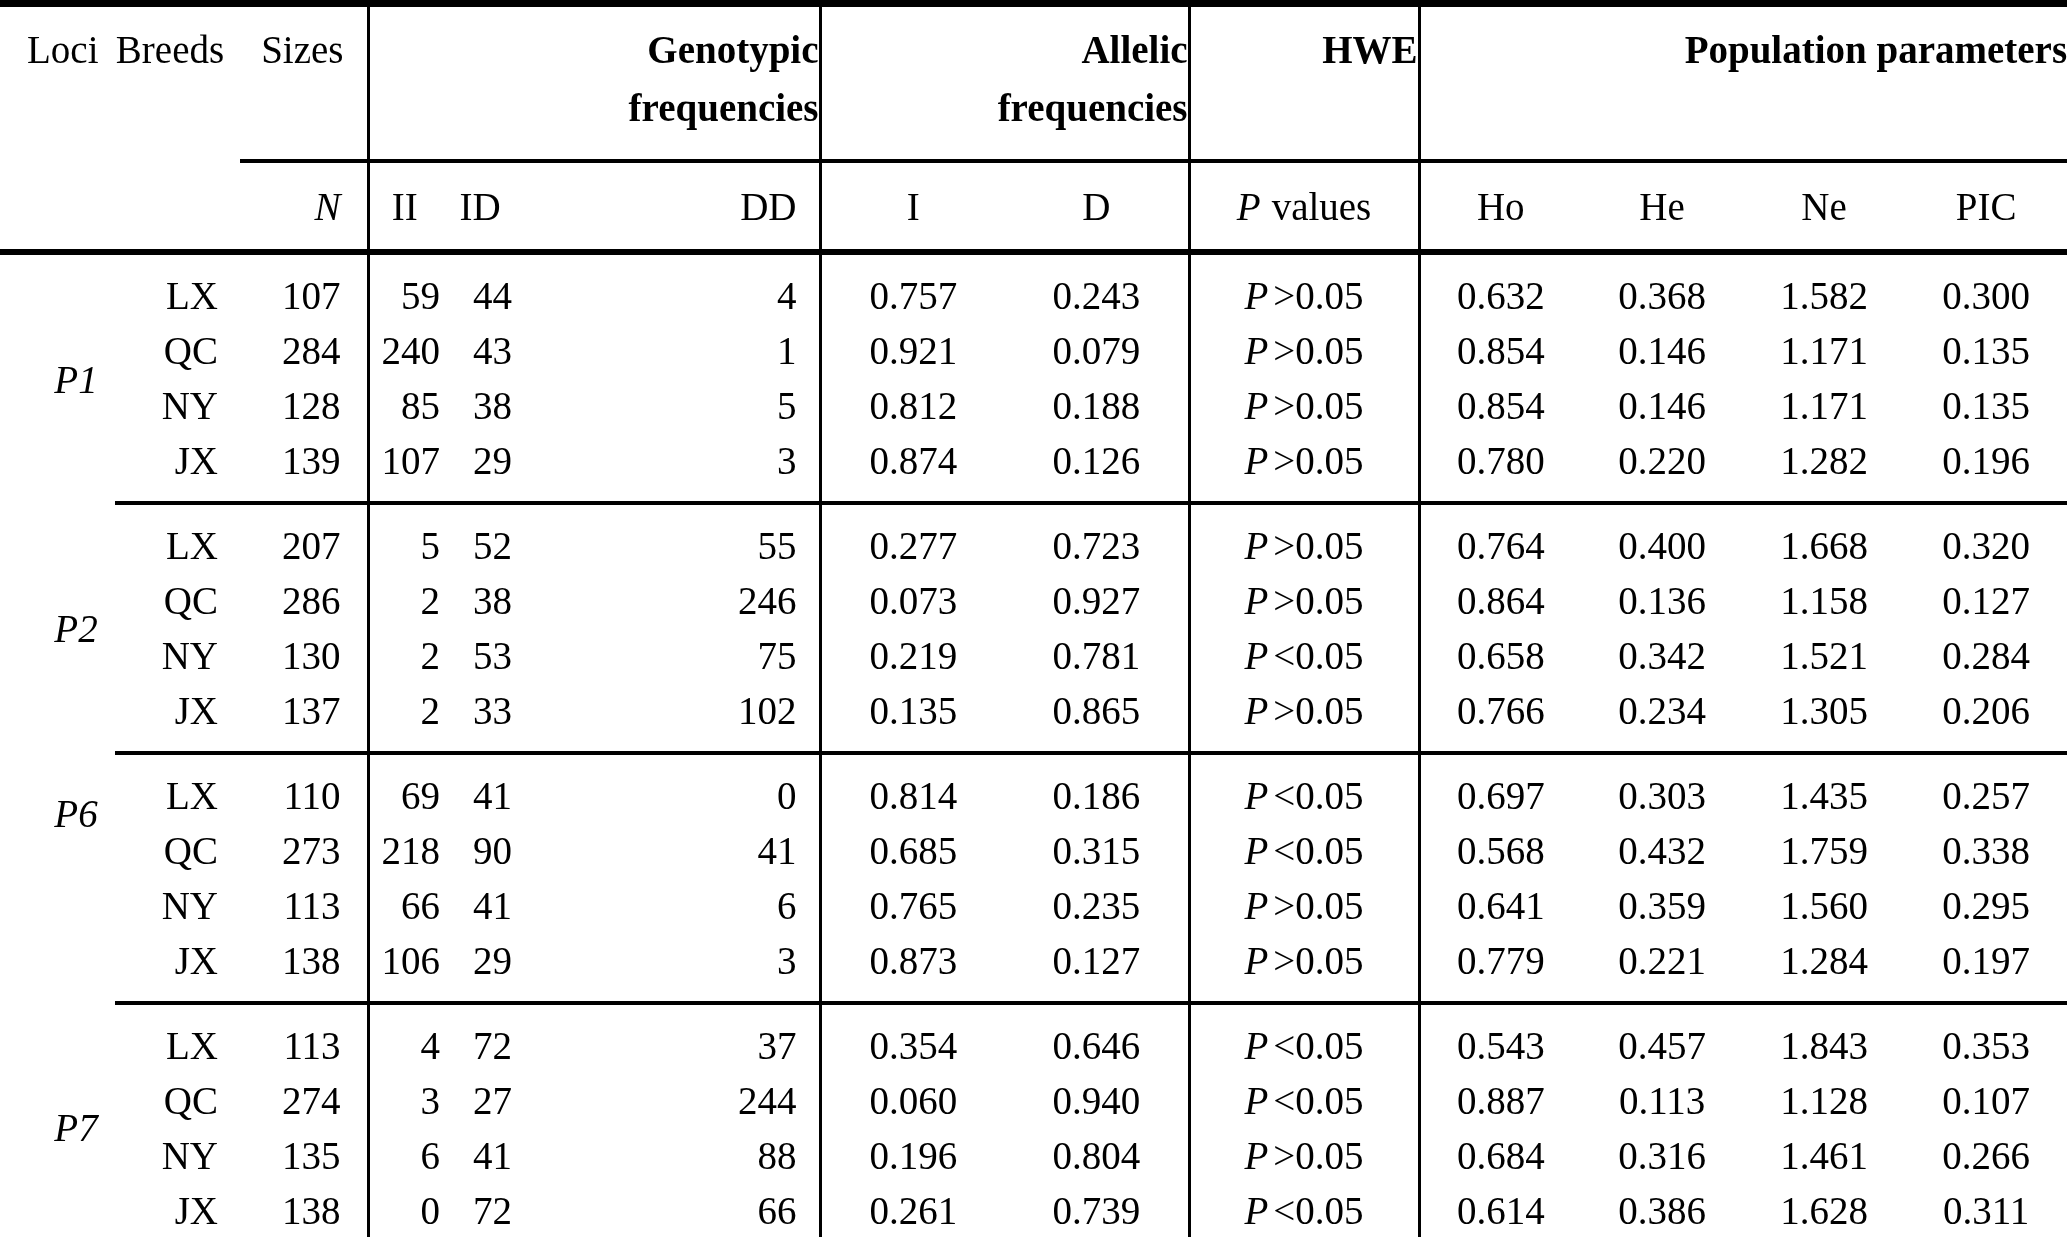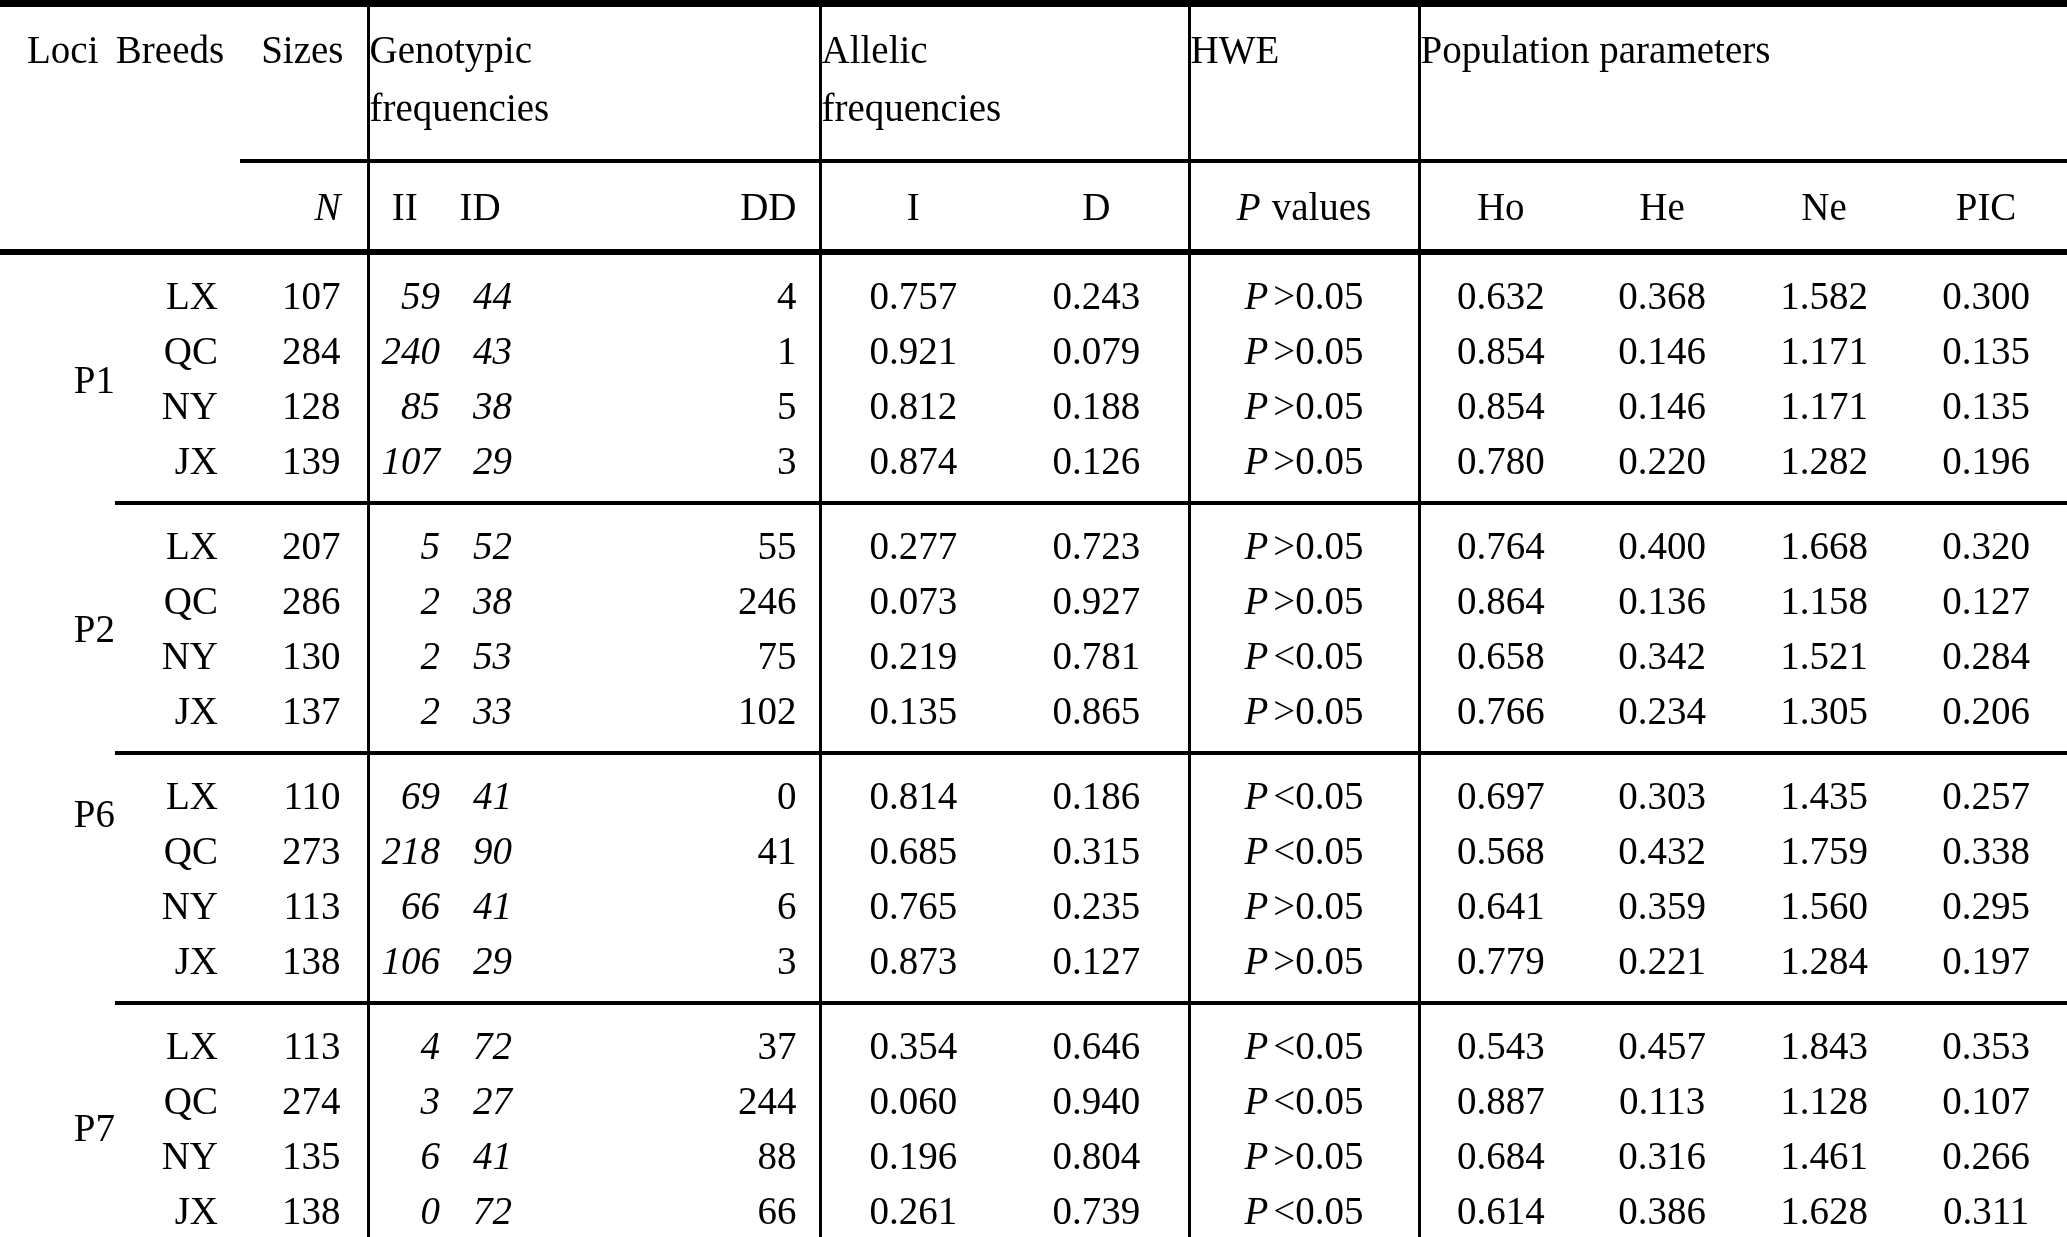--- a/index.html
+++ b/index.html
@@ -41,38 +41,38 @@
     border-bottom: 6px solid #000000; 
   }
   .cline { border-bottom: 4px solid #000000; } 
   .vr    { border-right: 3px solid #000000; }  
   .italic { font-style: italic; }
   .pv-i  { font-style: italic; margin-right: 11px; }
 
   .h-loci   { text-align: left;  padding-left: 27px; }
   .h-breeds { text-align: center; padding-right: 15px; }
   .h-sizes  { text-align: right; padding-right: 23px; }
-  .h-center { text-align: left; }
+  .h-center { text-align: right; font-weight: bold; }
 
   .sh-n  { text-align: right; padding-right: 26px; }
   .sh-ii, .sh-id { text-align: center; padding-right: 8px; }
   .sh-dd { text-align: right; padding-right: 22px; }
   .sh-c  { text-align: center; }
 
   
   tbody td { height: 55px; line-height: 55px; }
   .row-first { padding-top: 13px; }
   .row-last  { padding-bottom: 13px; }
   .sep { border-top: 4px solid #000000; } 
 
-  td.loci   { vertical-align: middle; text-align: right; padding-left: 37px; }
+  td.loci   { vertical-align: middle; text-align: center; padding-left: 37px; font-style: italic; }
   td.loci-high { padding-bottom: 130px; } 
   .c-breed { text-align: right; padding-right: 22px; }
   .c-n     { text-align: right; padding-right: 26px; }
-  .c-ii, .c-id { text-align: right; padding-right: 8px; font-style: italic; }
+  .c-ii, .c-id { text-align: right; padding-right: 8px; }
   .c-dd    { text-align: right; padding-right: 22px; }
   .c-i, .c-d, .c-hwe, .c-ho, .c-he, .c-ne, .c-pic { text-align: center; }
   .c-hwe i { font-style: italic; margin-right: 5px; }
 </style>
 </head>
 <body>
 
 <div class="page">
   <table class="gtable">
     <colgroup>

